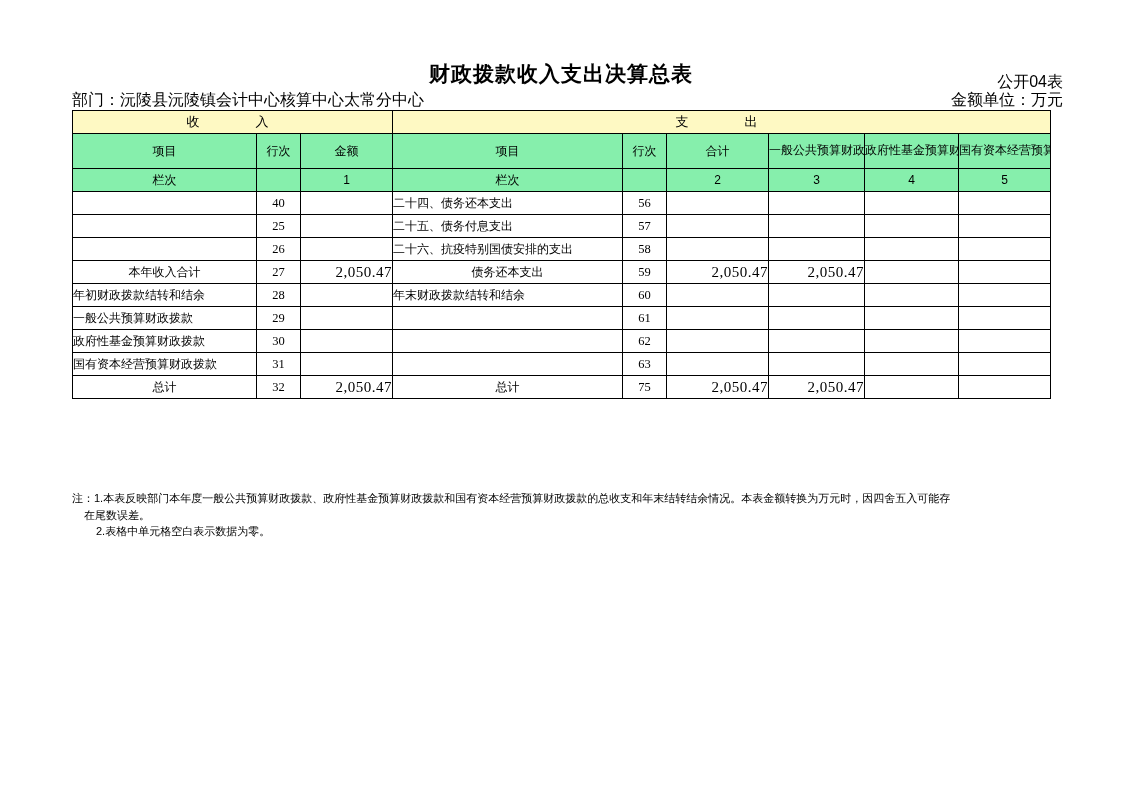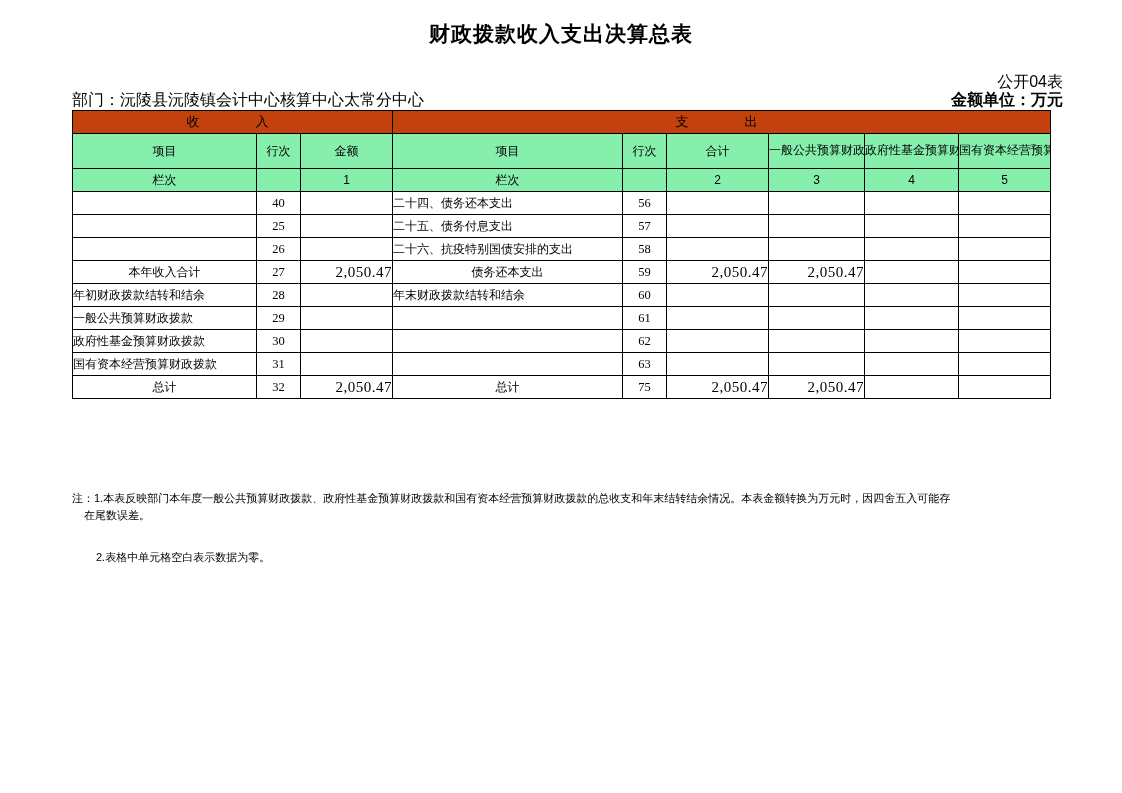--- a/index.html
+++ b/index.html
@@ -20,31 +20,31 @@
     width: 1122px;
     height: 793px;
     box-sizing: border-box;
   }
   .doc-title {
     text-align: center;
     font-size: 21px;
     font-weight: bold;
     letter-spacing: 1px;
     margin: 0;
-    padding-top: 20px;
+    padding-top: 60px;
     font-family: "Liberation Serif", "DejaVu Serif", serif;
   }
   .meta-right {
     position: absolute;
     right: 59px;
     font-size: 16px;
     text-align: left;
   }
   .meta-right.r1 { top: 72px; }
-  .meta-right.r2 { top: 90px; font-weight: bold; }
+  .meta-right.r2 { top: 90px; }
   .meta-left {
     position: absolute;
     left: 72px;
     top: 90px;
     font-size: 16px;
   }
   .table-wrap {
     position: absolute;
     left: 72px;
     top: 110px;
@@ -63,21 +63,21 @@
     font-weight: normal;
     vertical-align: middle;
     overflow: hidden;
     white-space: nowrap;
   }
   .hdr {
     background: #86efac;
     text-align: center;
   }
   .hdr-band {
-    background: #c2410c;
+    background: #fef9c3;
     text-align: center;
     letter-spacing: 10px;
     font-size: 13px;
     height: 24px;
   }
   .hdr-2line {
     line-height: 1.15;
     white-space: normal;
     text-align: center;
     font-size: 12px;
@@ -100,21 +100,21 @@
   .item-indent { padding-left: 6px; }
   .notes {
     position: absolute;
     left: 72px;
     top: 490px;
     width: 980px;
     font-size: 11px;
     line-height: 1.5;
   }
   .notes p { margin: 0; }
-  .notes .indent { text-indent: 24px; margin-top: 26px; }
+  .notes .indent { text-indent: 24px; }
   .notes .indent2 { text-indent: 12px; }
 </style>
 </head>
 <body>
 
 <div class="page">
 
   <h1 class="doc-title">财政拨款收入支出决算总表</h1>
 
   <div class="meta-right r1">公开04表</div>

